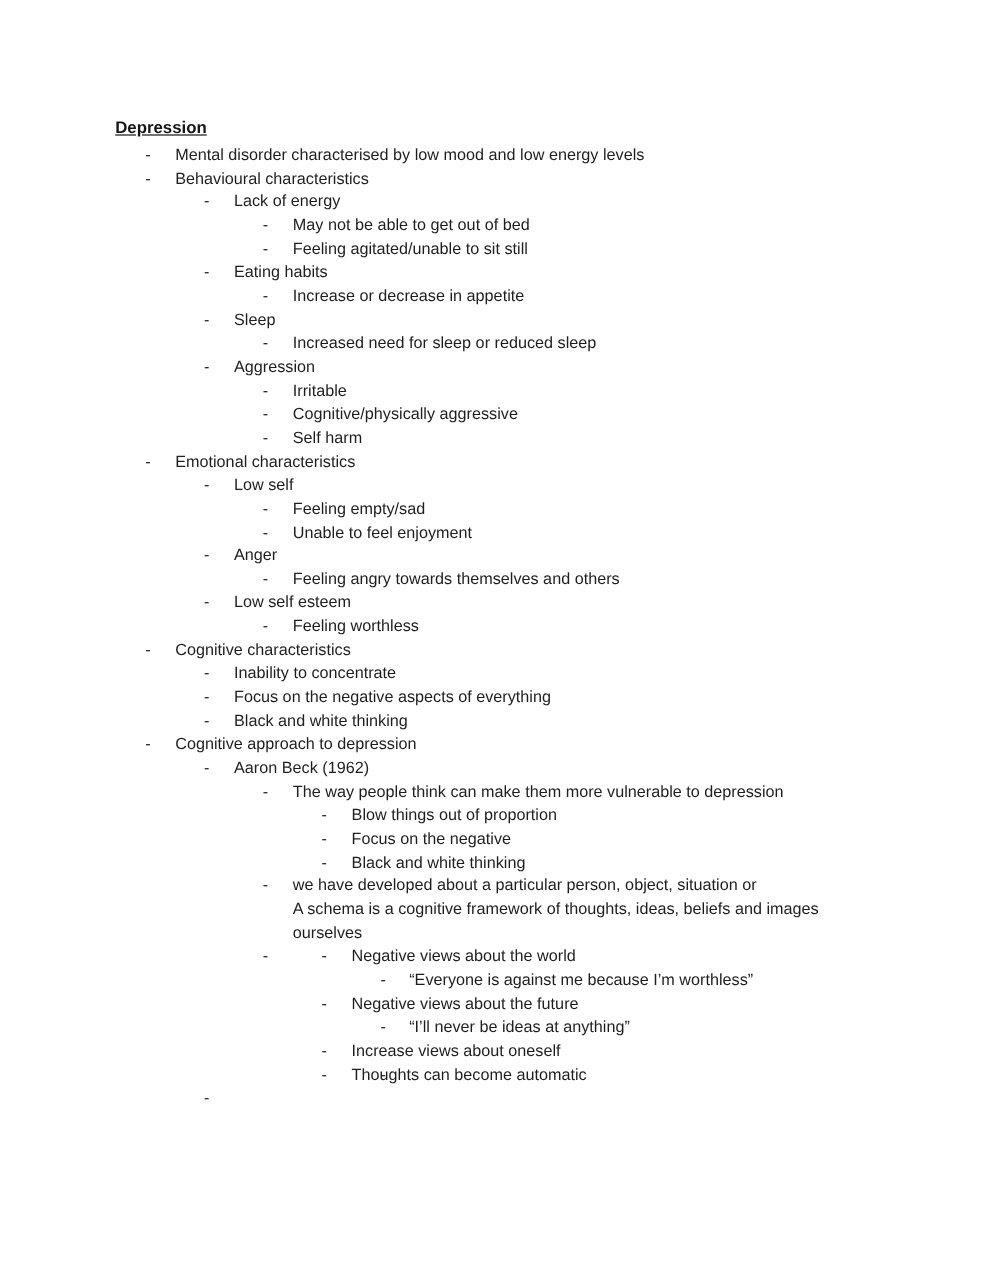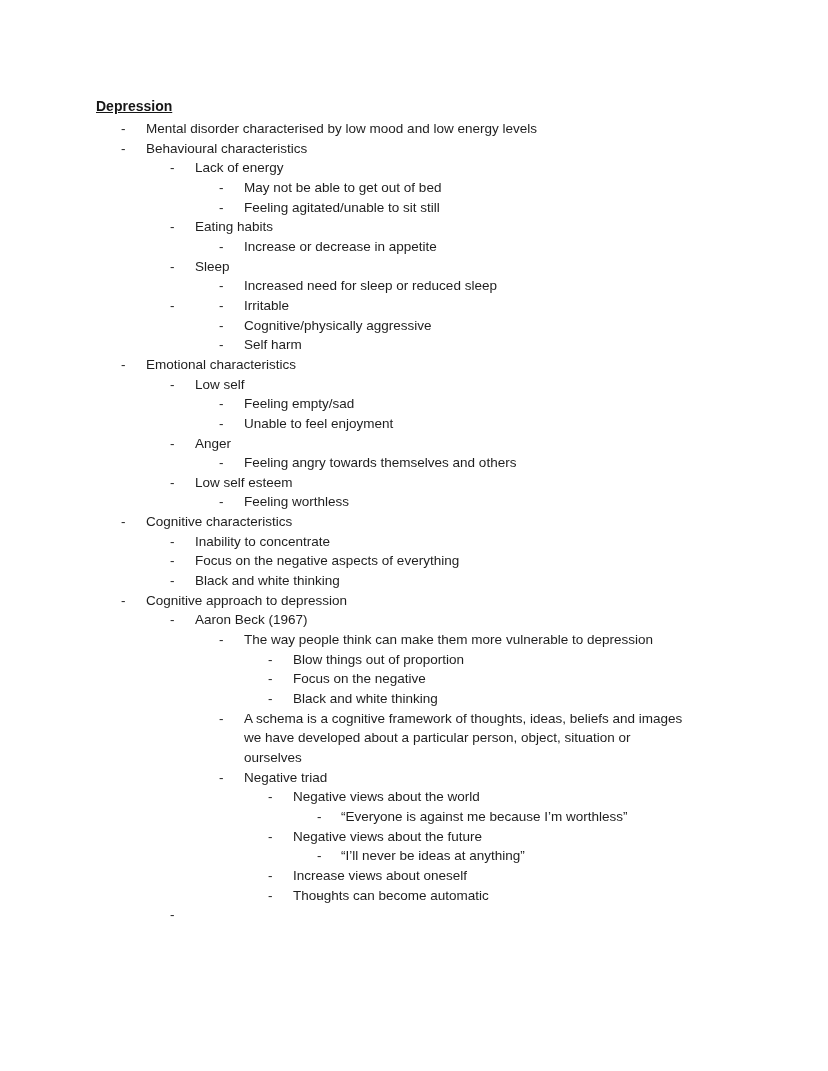--- a/index.html
+++ b/index.html
@@ -107,20 +107,23 @@
           </div>
         </div>
         <div class="li lv3">
           <span class="dash">-</span>
           <div class="txt">
             <div>Increased need for sleep or reduced sleep</div>
           </div>
         </div>
         <div class="li lv2">
           <span class="dash">-</span>
+          <div class="txt">
+            <div>Aggression</div>
+          </div>
         </div>
         <div class="li lv3">
           <span class="dash">-</span>
           <div class="txt">
             <div>Irritable</div>
           </div>
         </div>
         <div class="li lv3">
           <span class="dash">-</span>
           <div class="txt">
@@ -207,21 +210,21 @@
         </div>
         <div class="li lv1">
           <span class="dash">-</span>
           <div class="txt">
             <div>Cognitive approach to depression</div>
           </div>
         </div>
         <div class="li lv2">
           <span class="dash">-</span>
           <div class="txt">
-            <div>Aaron Beck (1967)</div>
+            <div>Aaron Beck (1962)</div>
           </div>
         </div>
         <div class="li lv3">
           <span class="dash">-</span>
           <div class="txt">
             <div>The way people think can make them more vulnerable to depression</div>
           </div>
         </div>
         <div class="li lv4">
           <span class="dash">-</span>
@@ -237,30 +240,27 @@
         </div>
         <div class="li lv4">
           <span class="dash">-</span>
           <div class="txt">
             <div>Black and white thinking</div>
           </div>
         </div>
         <div class="li lv3">
           <span class="dash">-</span>
           <div class="txt">
+            <div>we have developed about a particular person, object, situation or</div>
             <div>A schema is a cognitive framework of thoughts, ideas, beliefs and images</div>
-            <div>we have developed about a particular person, object, situation or</div>
             <div>ourselves</div>
           </div>
         </div>
         <div class="li lv3">
           <span class="dash">-</span>
-          <div class="txt">
-            <div>Negative triad</div>
-          </div>
         </div>
         <div class="li lv4">
           <span class="dash">-</span>
           <div class="txt">
             <div>Negative views about the world</div>
           </div>
         </div>
         <div class="li lv5">
           <span class="dash">-</span>
           <div class="txt">

